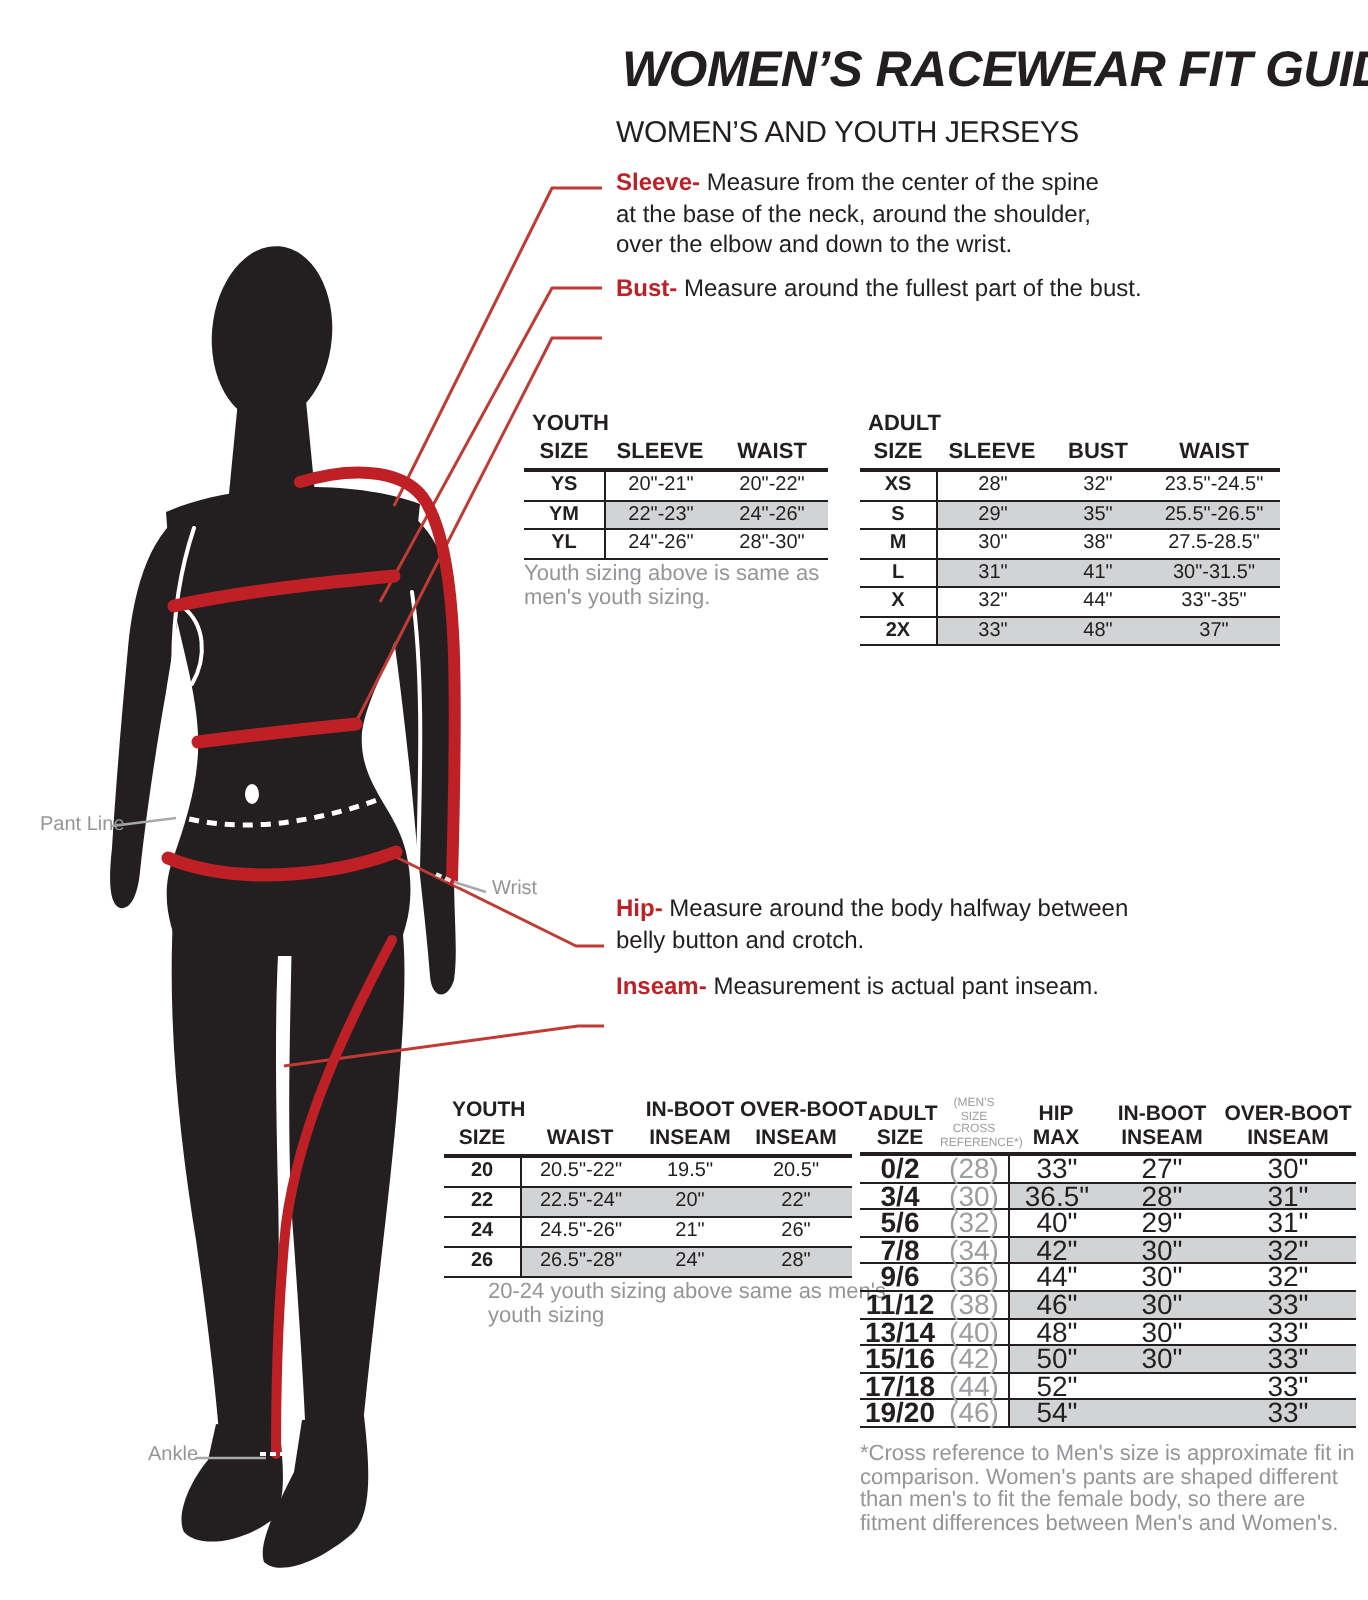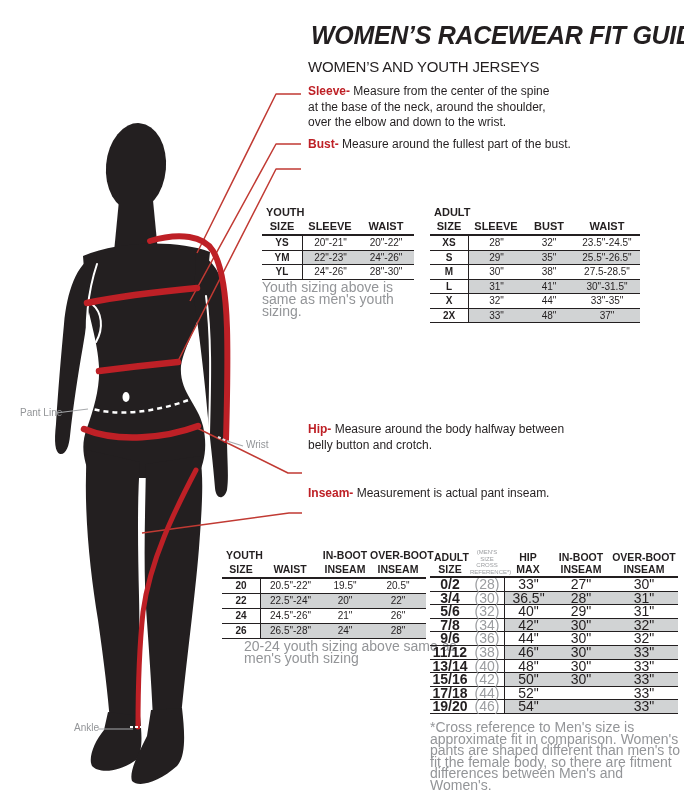--- a/index.html
+++ b/index.html
@@ -12,21 +12,21 @@
 
   .page-title{
     left:311px;top:21px;font-size:25px;font-weight:700;font-style:italic;
     letter-spacing:-0.3px;white-space:nowrap;color:#231f20;
   }
   .section-heading{
     font-size:15px;font-weight:400;letter-spacing:-0.2px;white-space:nowrap;color:#231f20;
   }
   .measure-para{font-size:12px;line-height:15.5px;color:#231f20;}
   .measure-term{color:#be2026;font-weight:700;}
-  .note{font-size:14px;line-height:12px;color:#939598;}
+  .note{font-size:11px;line-height:12px;color:#939598;}
 
   .gray-label{font-size:10px;color:#939598;white-space:nowrap;}
 
   
   .sztable{position:absolute;font-size:10px;color:#231f20;}
   .thead{border-bottom:2px solid #231f20;}
   .hline1,.hline2{display:grid;}
   .hline1 span,.hline2 span{white-space:nowrap;overflow:visible;}
   .hline1{font-weight:700;font-size:11px;line-height:13px;}
   .hline2{font-weight:700;font-size:11px;line-height:14px;padding-bottom:1px;}
@@ -203,21 +203,21 @@
         </div>
         <div class="trow">
           <div class="cell c0">2X</div>
           <div class="cell c1 shade">33"</div>
           <div class="cell c2 shade">48"</div>
           <div class="cell c3 shade">37"</div>
         </div>
       </div>
   </div>
 
-  <div class="abs measure-para" style="left:308px;top:422px;width:278px;">
+  <div class="abs measure-para" style="left:308px;top:447px;width:278px;">
     <span class="measure-term">Hip-</span><span> Measure around the body halfway between belly button and crotch.</span>
   </div>
   <div class="abs measure-para" style="left:308px;top:486px;width:300px;">
     <span class="measure-term">Inseam-</span><span> Measurement is actual pant inseam.</span>
   </div>
 
   <div class="sztable yp" style="left:222px;top:549px;width:204px;">
     <div class="thead">
       <div class="hline1">
         <span class="hl">YOUTH</span>

